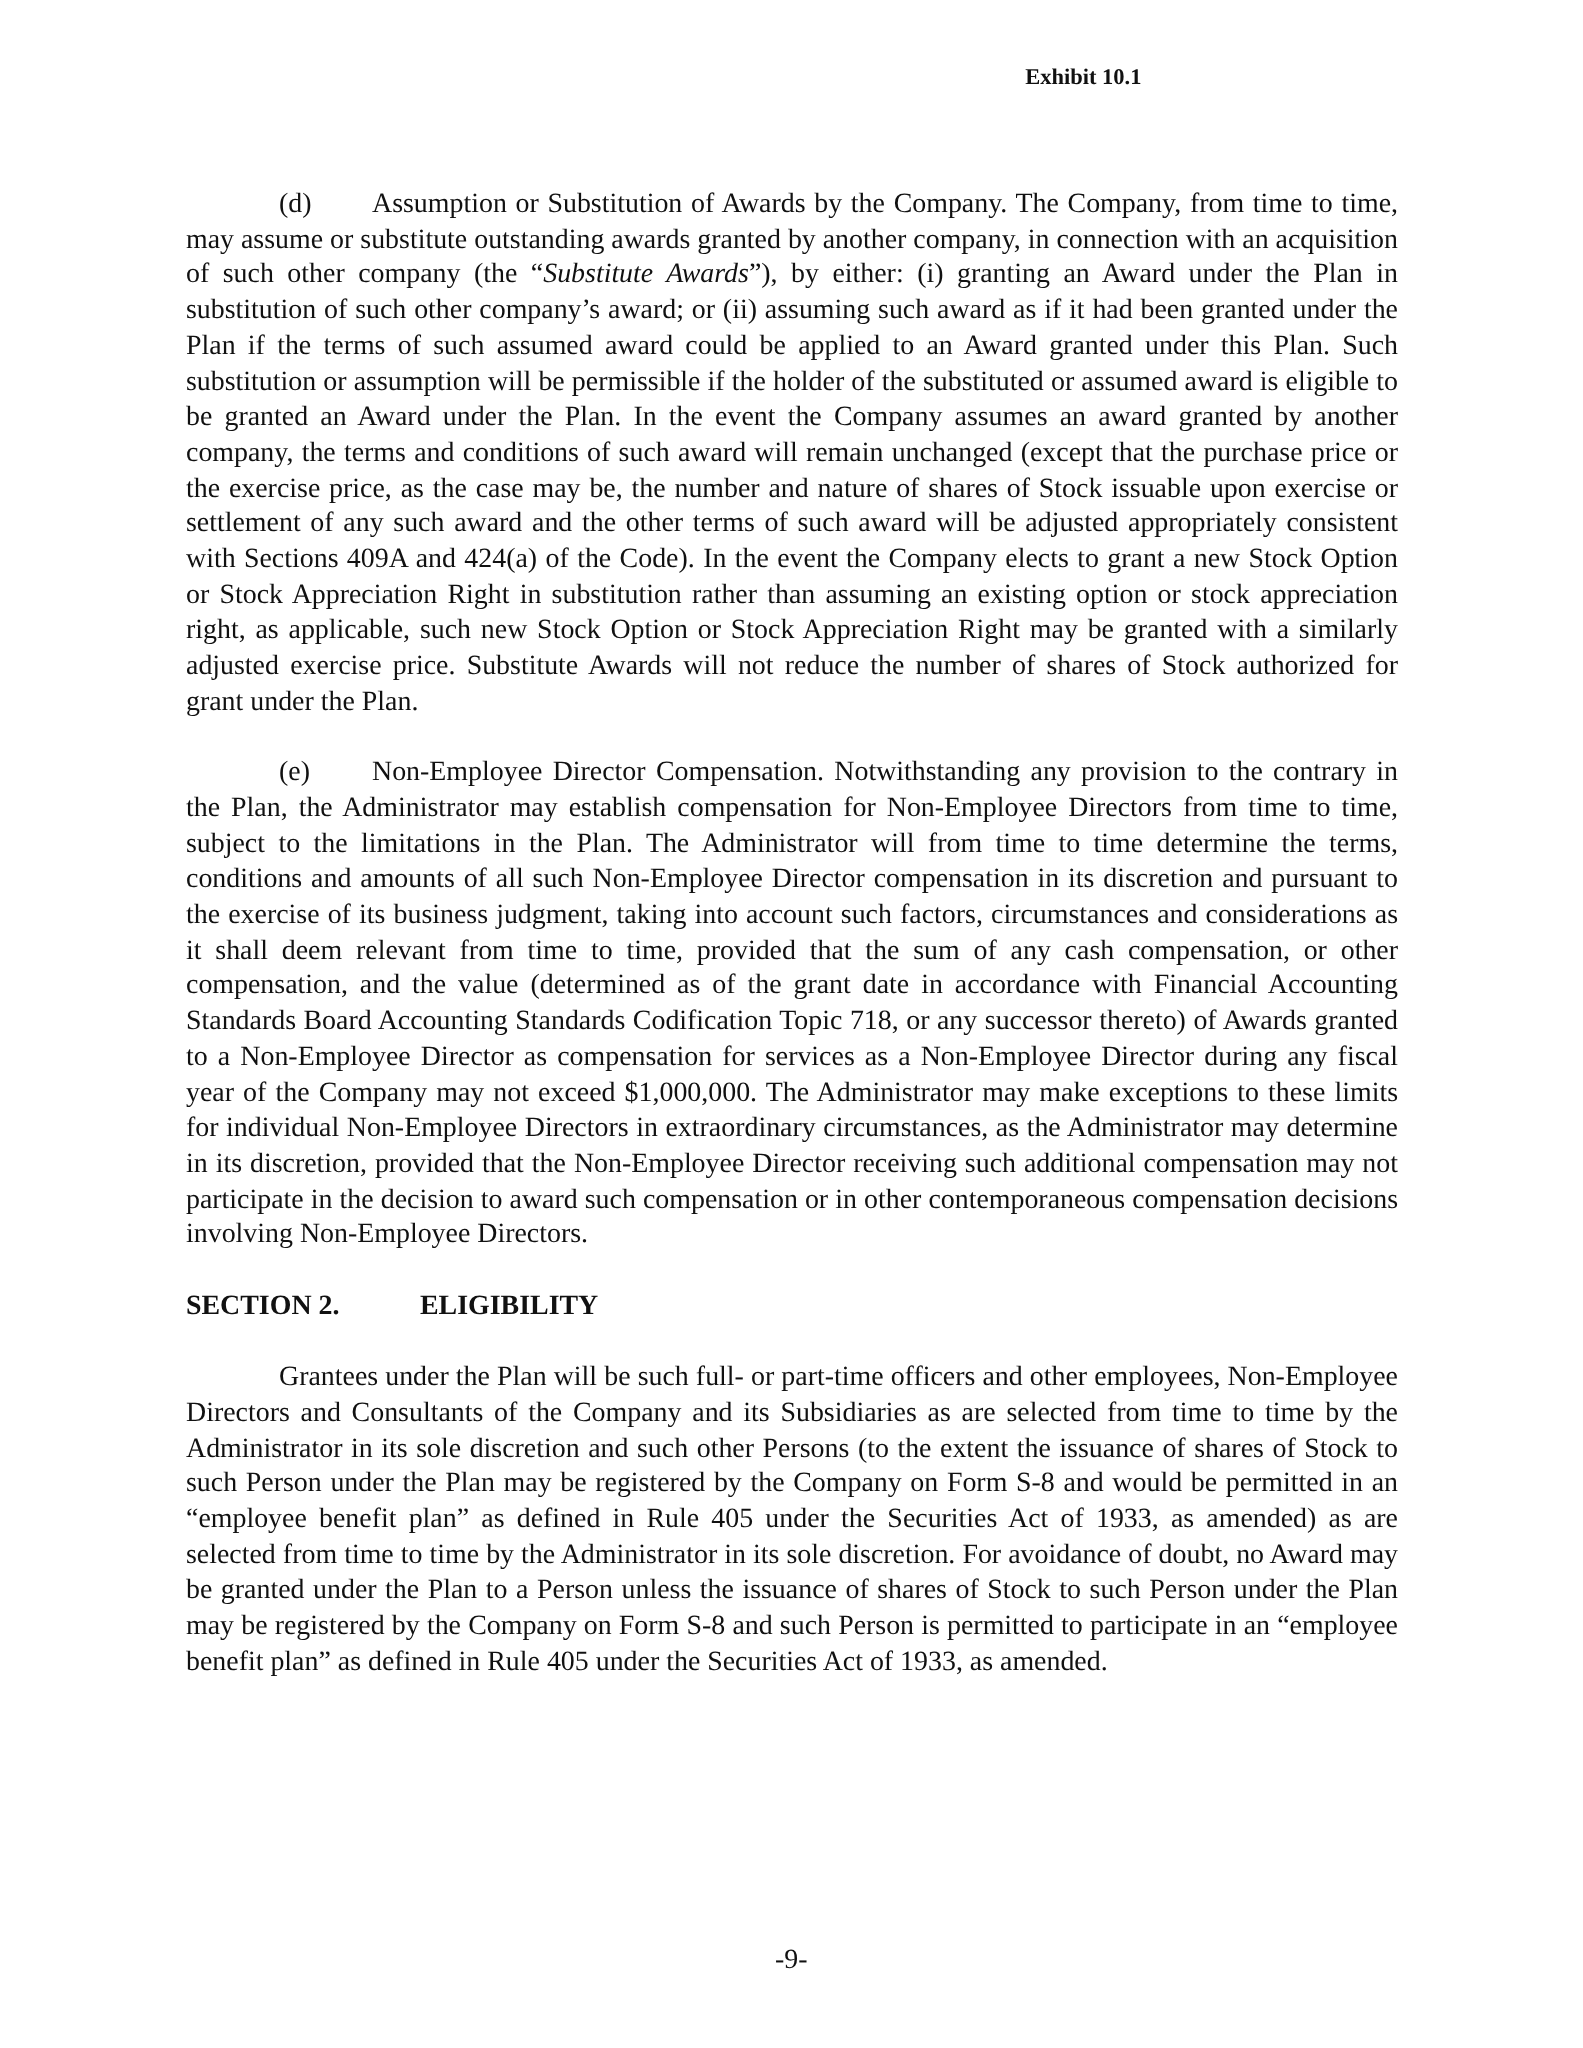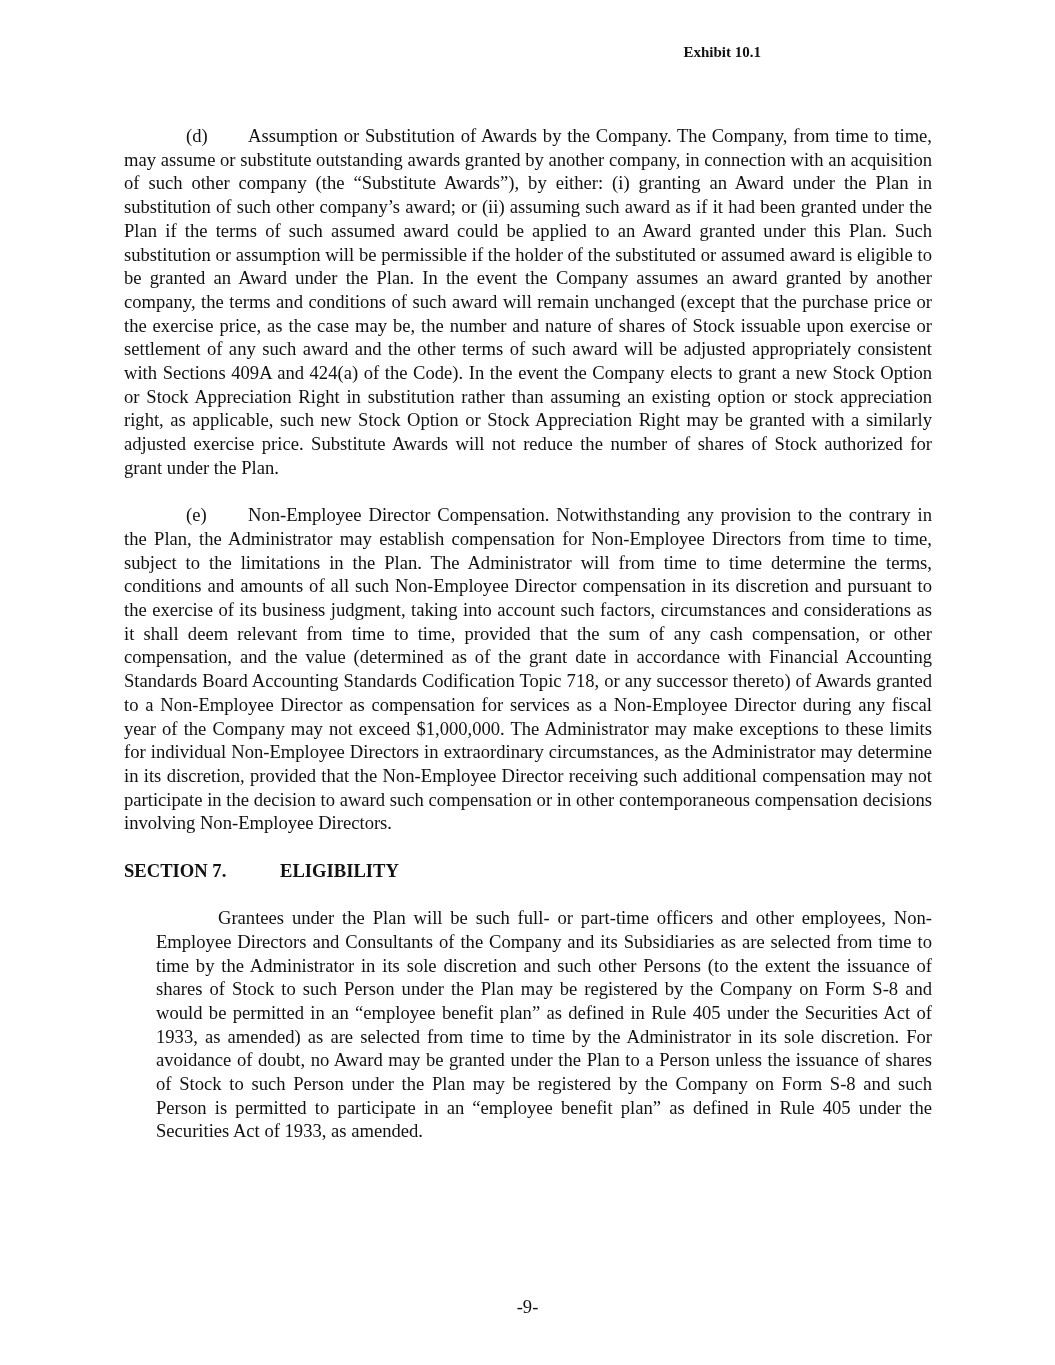--- a/index.html
+++ b/index.html
@@ -44,24 +44,24 @@
     }
     .para .lead {
       display: inline-block;
       width: 124px;
       padding-left: 62px;
       box-sizing: border-box;
     }
     .para .u {
     }
     .para .i {
+      font-style: italic;
     }
     .indent {
       text-indent: 62px;
-      margin-left: 32px;
     }
     .section-heading {
       font-weight: bold;
       margin: 0 0 23.7px 0;
       font-size: 18.6px;
     }
     .section-heading .num {
       display: inline-block;
       width: 156px;
     }
@@ -80,21 +80,21 @@
 <div class="page">
 
   <div class="exhibit">Exhibit 10.1</div>
 
   <div class="body-text">
 
     <p class="para"><span class="lead">(d)</span><span class="u">Assumption or Substitution of Awards by the Company</span><span>.</span><span>  The Company, from time to time, may assume or substitute outstanding awards granted by another company, in connection with an acquisition of such other company (the “</span><span class="i">Substitute Awards</span><span>”), by either:  (i) granting an Award under the Plan in substitution of such other company’s award; or (ii) assuming such award as if it had been granted under the Plan if the terms of such assumed award could be applied to an Award granted under this Plan.  Such substitution or assumption will be permissible if the holder of the substituted or assumed award is eligible to be granted an Award under the Plan.  In the event the Company assumes an award granted by another company, the terms and conditions of such award will remain unchanged (</span><span class="u">except</span><span> that the purchase price or the exercise price, as the case may be, the number and nature of shares of Stock issuable upon exercise or settlement of any such award and the other terms of such award will be adjusted appropriately consistent with Sections 409A and 424(a) of the Code).  In the event the Company elects to grant a new Stock Option or Stock Appreciation Right in substitution rather than assuming an existing option or stock appreciation right, as applicable, such new Stock Option or Stock Appreciation Right may be granted with a similarly adjusted exercise price.  Substitute Awards will not reduce the number of shares of Stock authorized for grant under the Plan.</span></p>
 
     <p class="para"><span class="lead">(e)</span><span class="u">Non-Employee Director Compensation</span><span>.</span><span>  Notwithstanding any provision to the contrary in the Plan, the Administrator may establish compensation for Non-Employee Directors from time to time, subject to the limitations in the Plan.  The Administrator will from time to time determine the terms, conditions and amounts of all such Non-Employee Director compensation in its discretion and pursuant to the exercise of its business judgment, taking into account such factors, circumstances and considerations as it shall deem relevant from time to time, provided that the sum of any cash compensation, or other compensation, and the value (determined as of the grant date in accordance with Financial Accounting Standards Board Accounting Standards Codification Topic 718, or any successor thereto) of Awards granted to a Non-Employee Director as compensation for services as a Non-Employee Director during any fiscal year of the Company may not exceed $1,000,000.  The Administrator may make exceptions to these limits for individual Non-Employee Directors in extraordinary circumstances, as the Administrator may determine in its discretion, provided that the Non-Employee Director receiving such additional compensation may not participate in the decision to award such compensation or in other contemporaneous compensation decisions involving Non-Employee Directors.</span></p>
 
-    <div class="section-heading"><span class="num">SECTION 7.</span><span>ELIGIBILITY</span></div>
+    <div class="section-heading"><span class="num">SECTION 2.</span><span>ELIGIBILITY</span></div>
 
     <p class="para indent">Grantees under the Plan will be such full- or part-time officers and other employees, Non-Employee Directors and Consultants of the Company and its Subsidiaries as are selected from time to time by the Administrator in its sole discretion and such other Persons (to the extent the issuance of shares of Stock to such Person under the Plan may be registered by the Company on Form S-8 and would be permitted in an “employee benefit plan” as defined in Rule 405 under the Securities Act of 1933, as amended) as are selected from time to time by the Administrator in its sole discretion.  For avoidance of doubt, no Award may be granted under the Plan to a Person unless the issuance of shares of Stock to such Person under the Plan may be registered by the Company on Form S-8 and such Person is permitted to participate in an “employee benefit plan” as defined in Rule 405 under the Securities Act of 1933, as amended.</p>
 
   </div>
 
   <div class="page-number">-9-</div>
 
 </div>
 
 </body></html>

